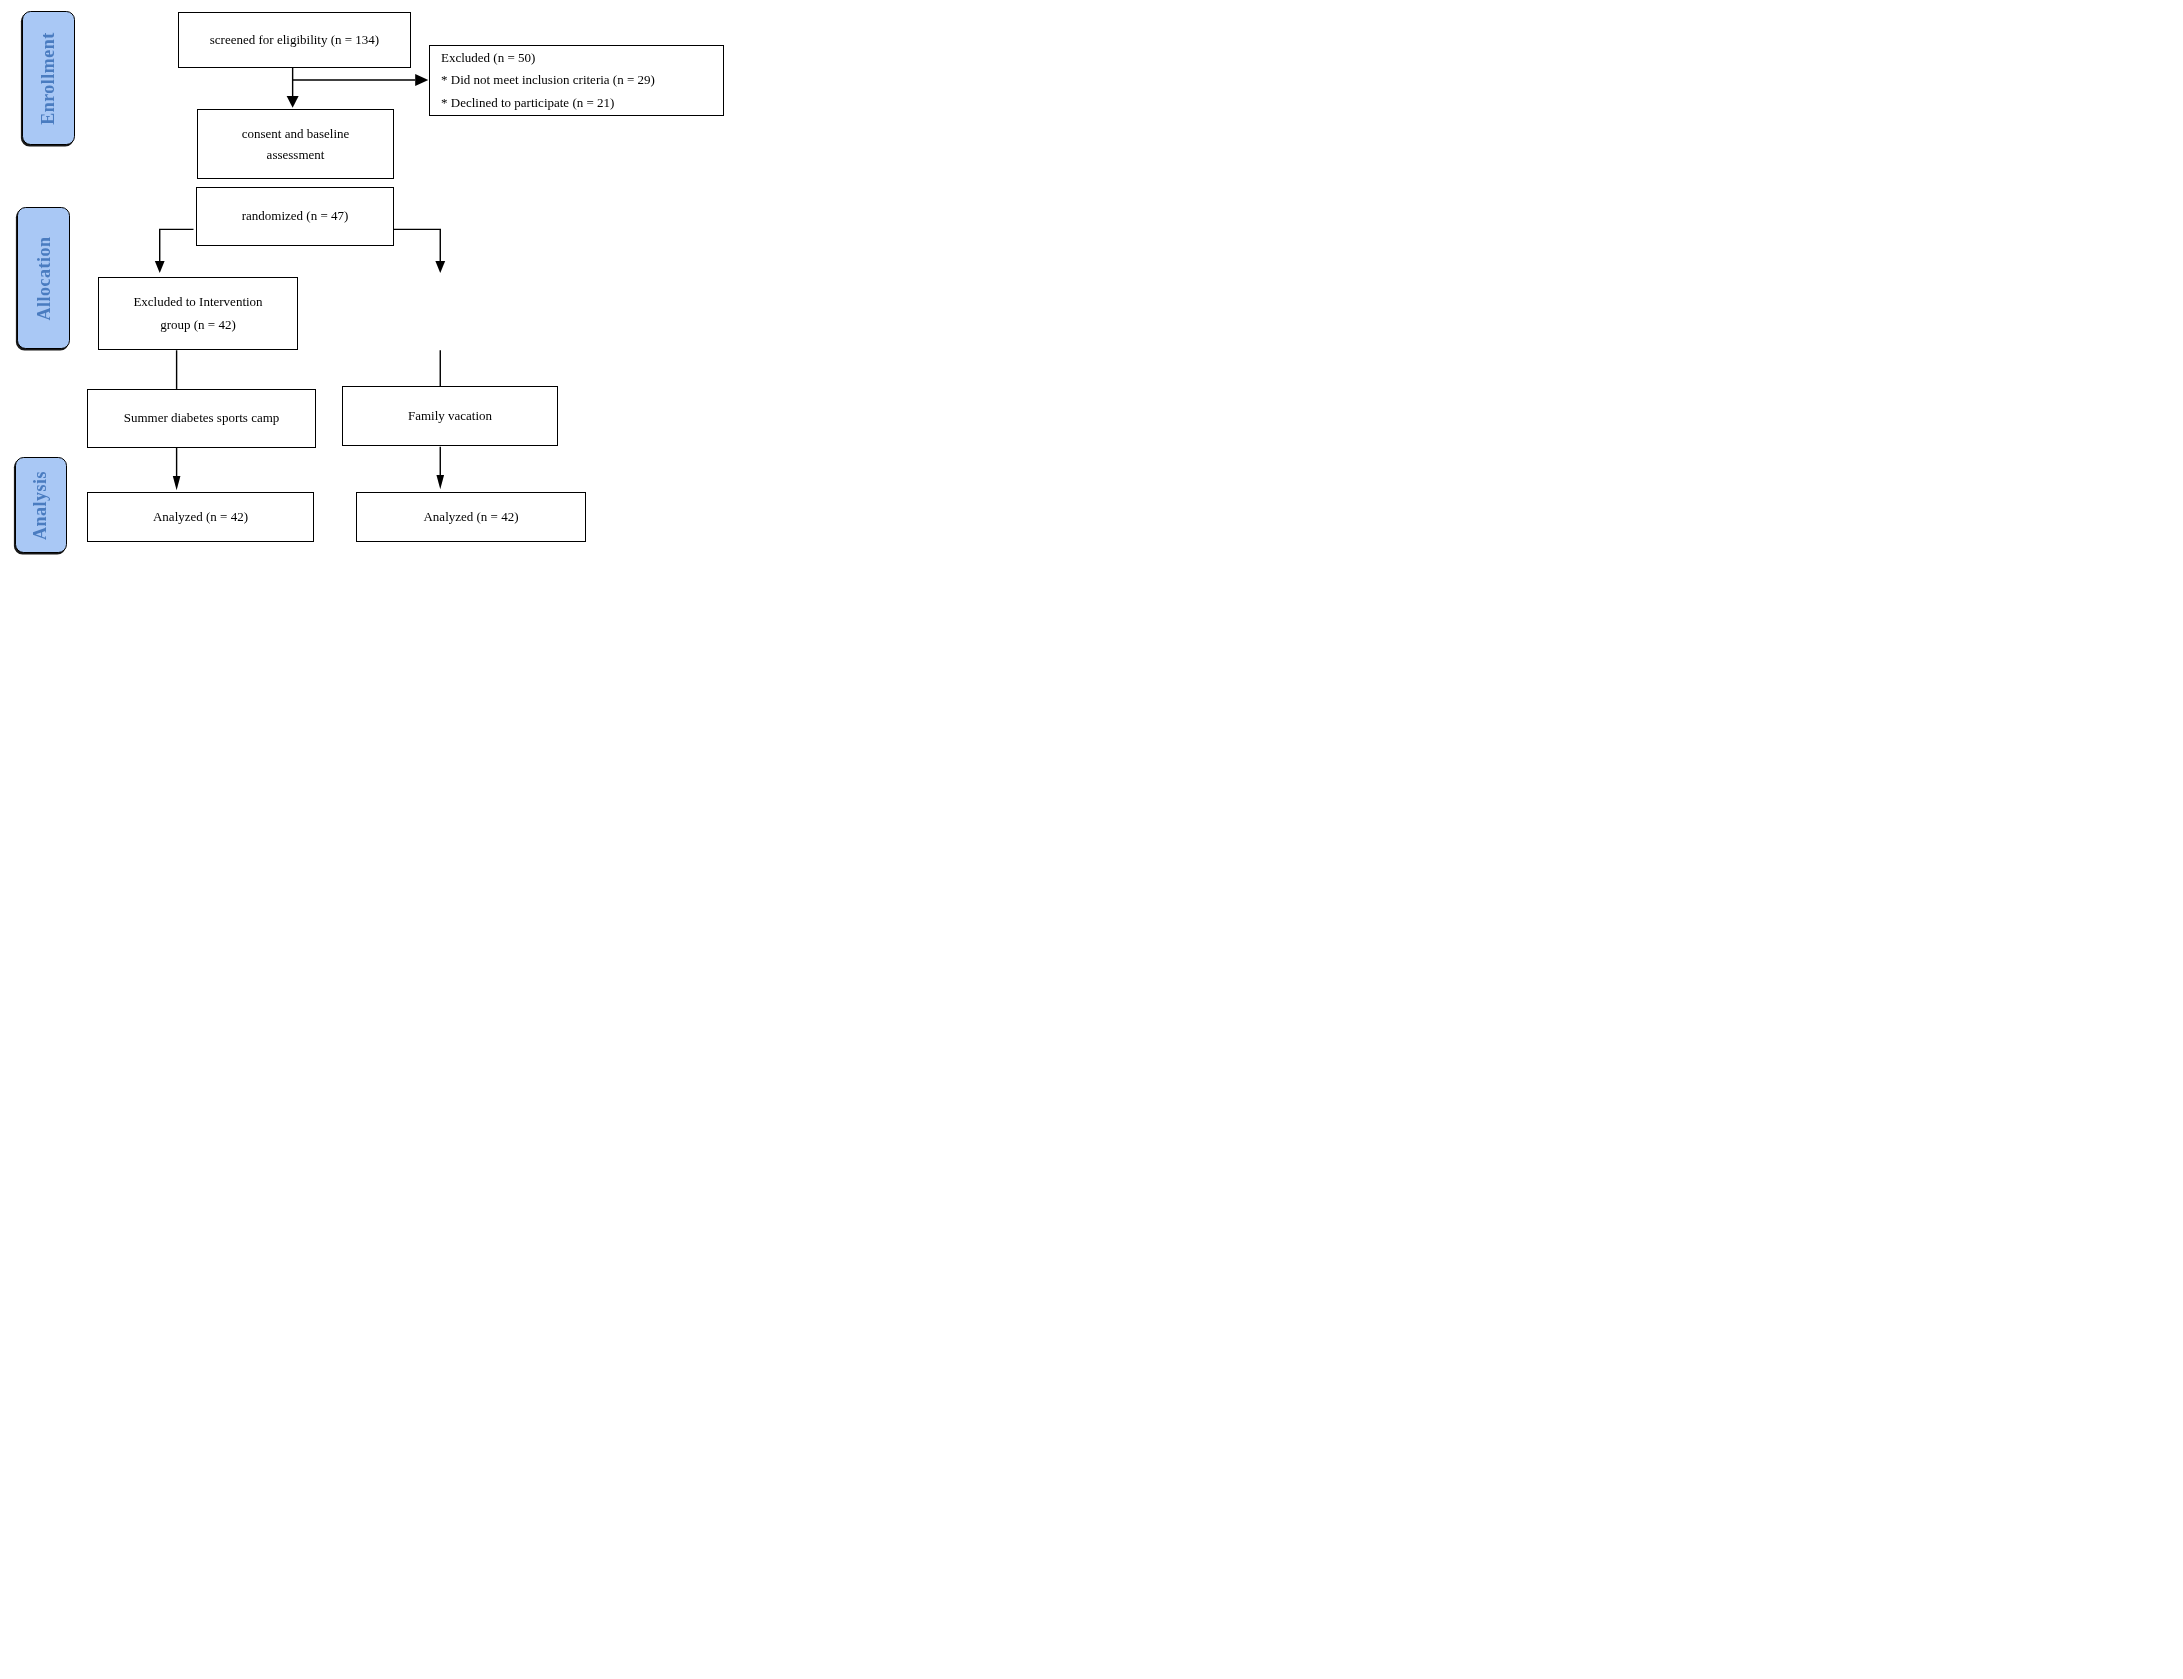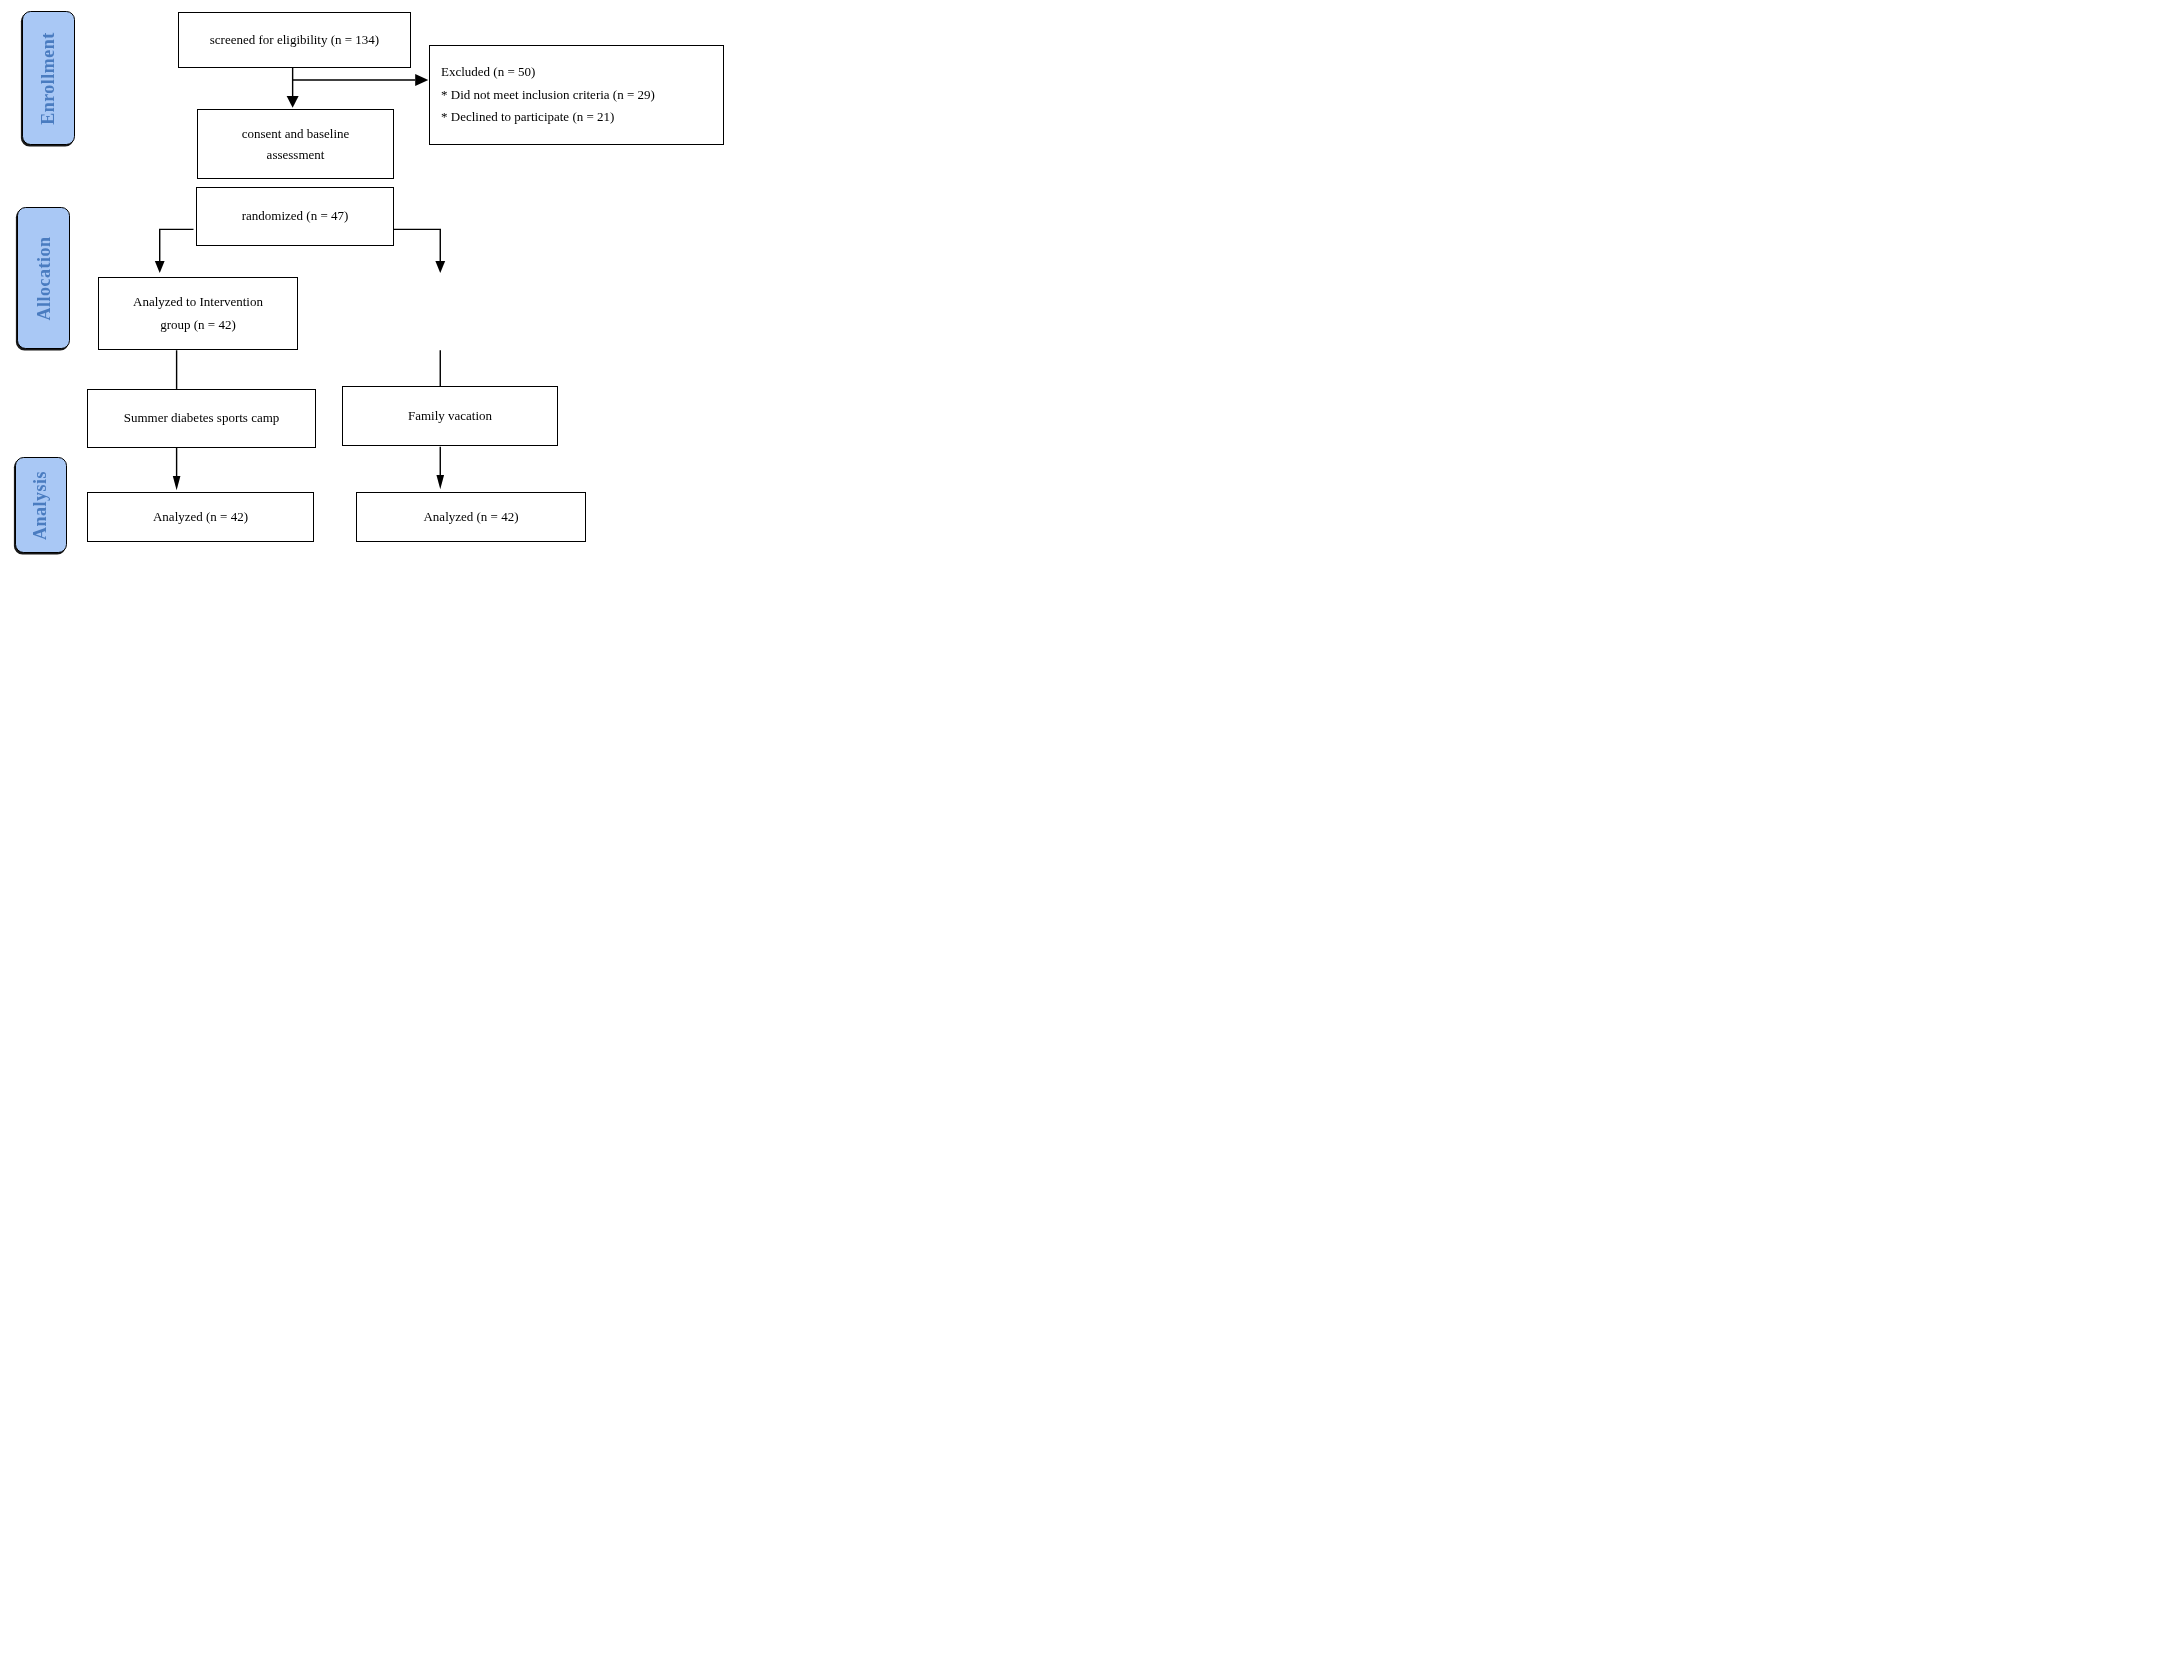--- a/index.html
+++ b/index.html
@@ -29,21 +29,21 @@
     border:1.6px solid var(--ink);
     display:flex;flex-direction:column;
     justify-content:center;align-items:center;
     text-align:center;
     font-size:13px;line-height:1.72;
     white-space:nowrap;
   }
   .fbox span{display:block;}
 
   #box-screened      {left:178px;top:12px; width:233px;height:56px;}
-  #box-excluded      {left:429px;top:45px; width:295px;height:100px;
+  #box-excluded      {left:429px;top:45px; width:295px;height:71px;
                       align-items:flex-start;text-align:center;
                       padding-left:11px;padding-right:15px;}
   #box-consent       {left:197px;top:109px;width:197px;height:70px;line-height:1.62;}
   #box-randomized    {left:196px;top:187px;width:198px;height:59px;}
   #box-intervention  {left:98px;top:277px;width:200px;height:73px;line-height:1.74;}
   #box-control       {left:325px;top:277px;width:230px;height:73px;line-height:1.74;}
   #box-camp          {left:87px;top:389px;width:229px;height:59px;}
   #box-vacation      {left:342px;top:386px;width:216px;height:60px;}
   #box-analyzed-left {left:87px;top:492px;width:227px;height:50px;}
   #box-analyzed-right{left:356px;top:492px;width:230px;height:50px;}
@@ -137,21 +137,21 @@
   <div class="fbox" id="box-consent">
     <span>consent and baseline</span>
     <span>assessment</span>
   </div>
 
   <div class="fbox" id="box-randomized">
     <span>randomized (n = 47)</span>
   </div>
 
   <div class="fbox" id="box-intervention">
-    <span>Analyzed to Intervention</span>
+    <span>Excluded to Intervention</span>
     <span>group (n = 42)</span>
   </div>
 
 
   <div class="fbox" id="box-camp">
     <span>Summer diabetes sports camp</span>
   </div>
 
   <div class="fbox" id="box-vacation">
     <span>Family vacation</span>

